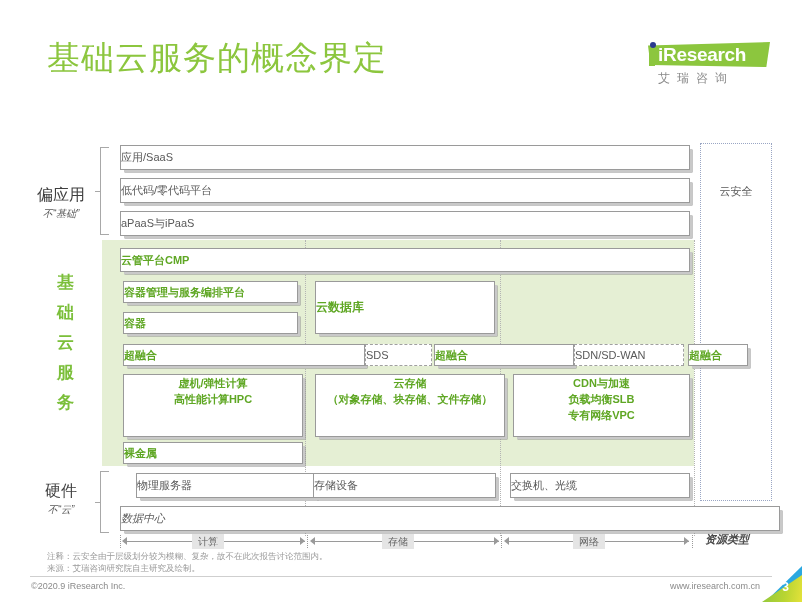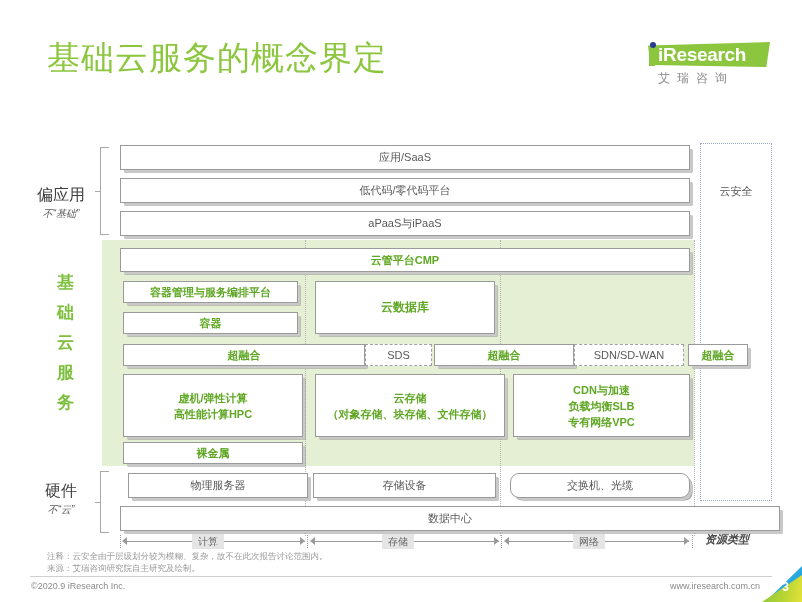--- a/index.html
+++ b/index.html
@@ -63,21 +63,21 @@
     position: absolute;
     left: 102px; top: 240px; width: 592px; height: 226px;
     background: #E5EFD4;
   }
 
   
   .box {
     position: absolute;
     background: #ffffff;
     border: 1px solid #9a9a9a;
-    display: flex; align-items: center; justify-content: center;
+    display: flex; align-items: center; justify-content: flex-start;
     text-align: center;
     color: #595959;
     font-size: 11px;
     box-shadow: 3px 3px 0 -1px #c9c9c9, 3.5px 3.5px 0 -1px #8f8f8f;
   }
   .box.green-text { color: #5FA724; font-weight: bold; }
   .box.multi { flex-direction: column; line-height: 16px; }
 
   .box.dashed {
     border: 1px dashed #a0a0a0;
@@ -288,31 +288,31 @@
     <div class="box green-text multi" style="left:513px; top:374px; width:177px; height:63px;">
       <span>CDN与加速</span>
       <span>负载均衡SLB</span>
       <span>专有网络VPC</span>
     </div>
 
     <div class="box green-text" style="left:123px; top:442px; width:180px; height:22px;">
       <span>裸金属</span>
     </div>
 
-    <div class="box" style="left:128px; top:473px; width:180px; height:25px;">
+    <div class="box" style="left:136px; top:473px; width:180px; height:25px;">
       <span>物理服务器</span>
     </div>
     <div class="box" style="left:313px; top:473px; width:183px; height:25px;">
       <span>存储设备</span>
     </div>
-    <div class="box" style="left:510px; top:473px; width:180px; height:25px;border-radius:9px;">
+    <div class="box" style="left:510px; top:473px; width:180px; height:25px;">
       <span>交换机、光缆</span>
     </div>
 
-    <div class="box" style="left:120px; top:506px; width:660px; height:25px;">
+    <div class="box" style="left:120px; top:506px; width:660px; height:25px;font-style:italic;">
       <span>数据中心</span>
     </div>
 
     <div class="axis-row">
       <div class="axis-tick" style="left:10px;"></div>
       <div class="arrow-l" style="left:12px;"></div>
       <div class="axis-seg" style="left:17px; width:178px;"></div>
       <div class="axis-cap" style="left:82px;">计算</div>
       <div class="arrow-r" style="left:190px;"></div>
 

